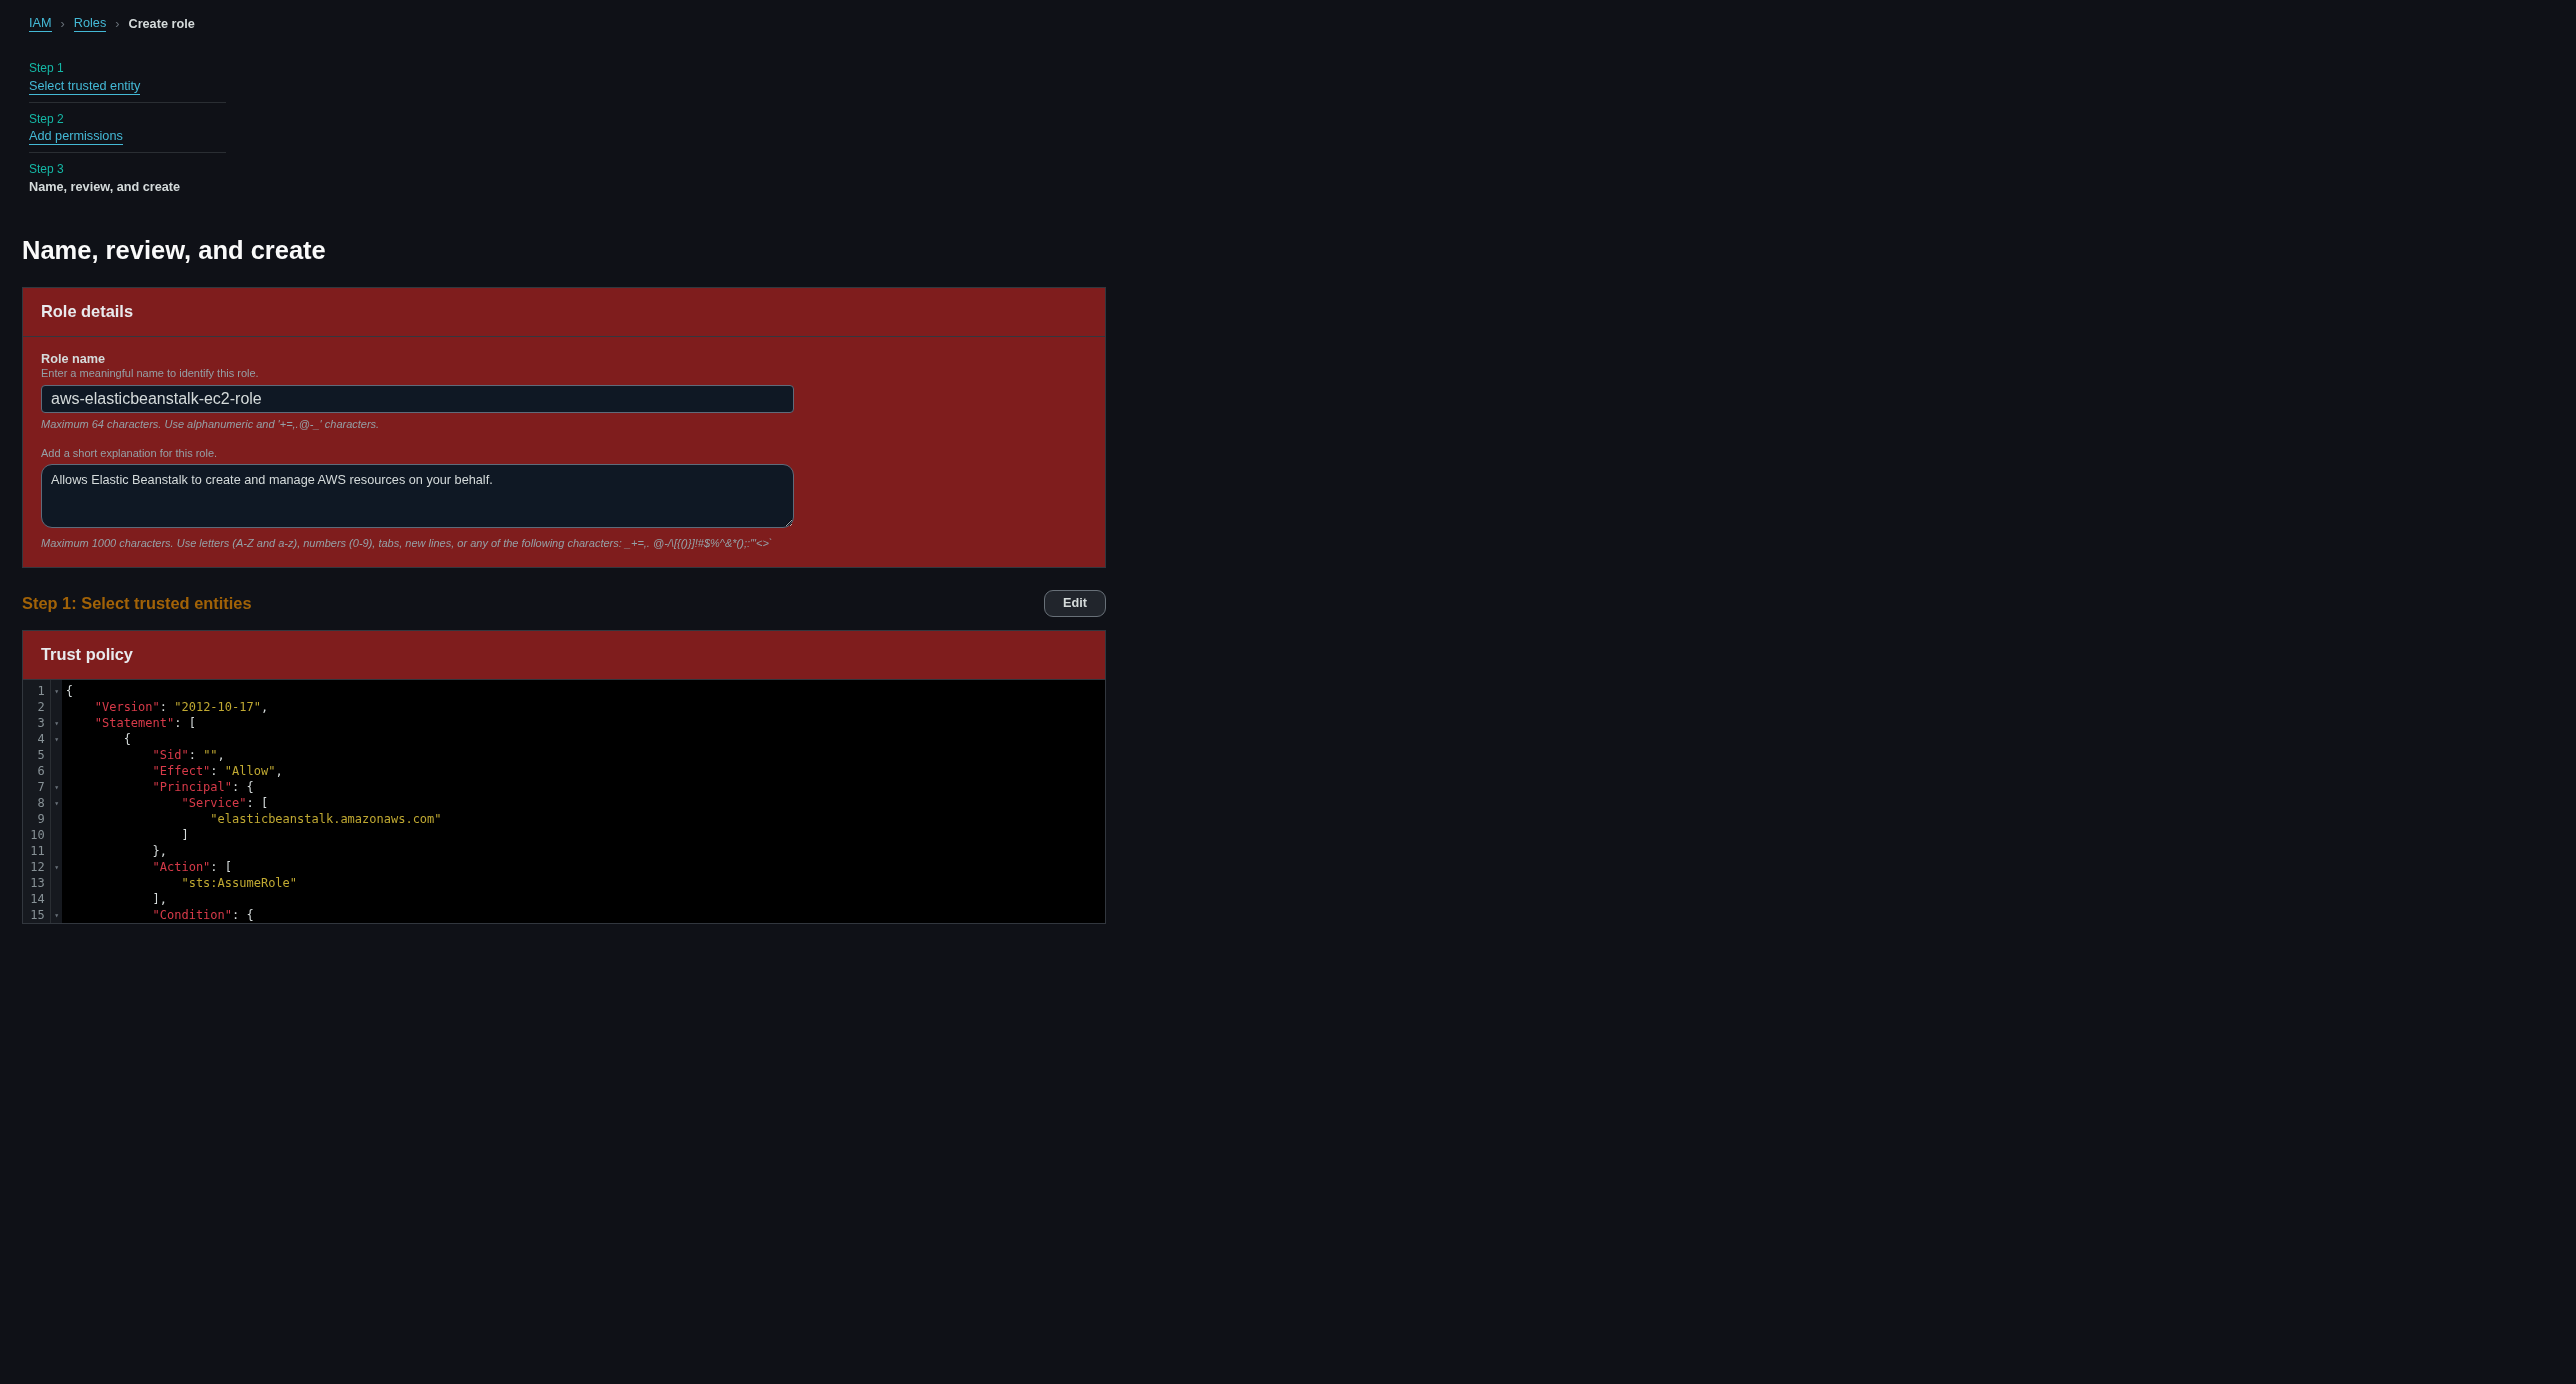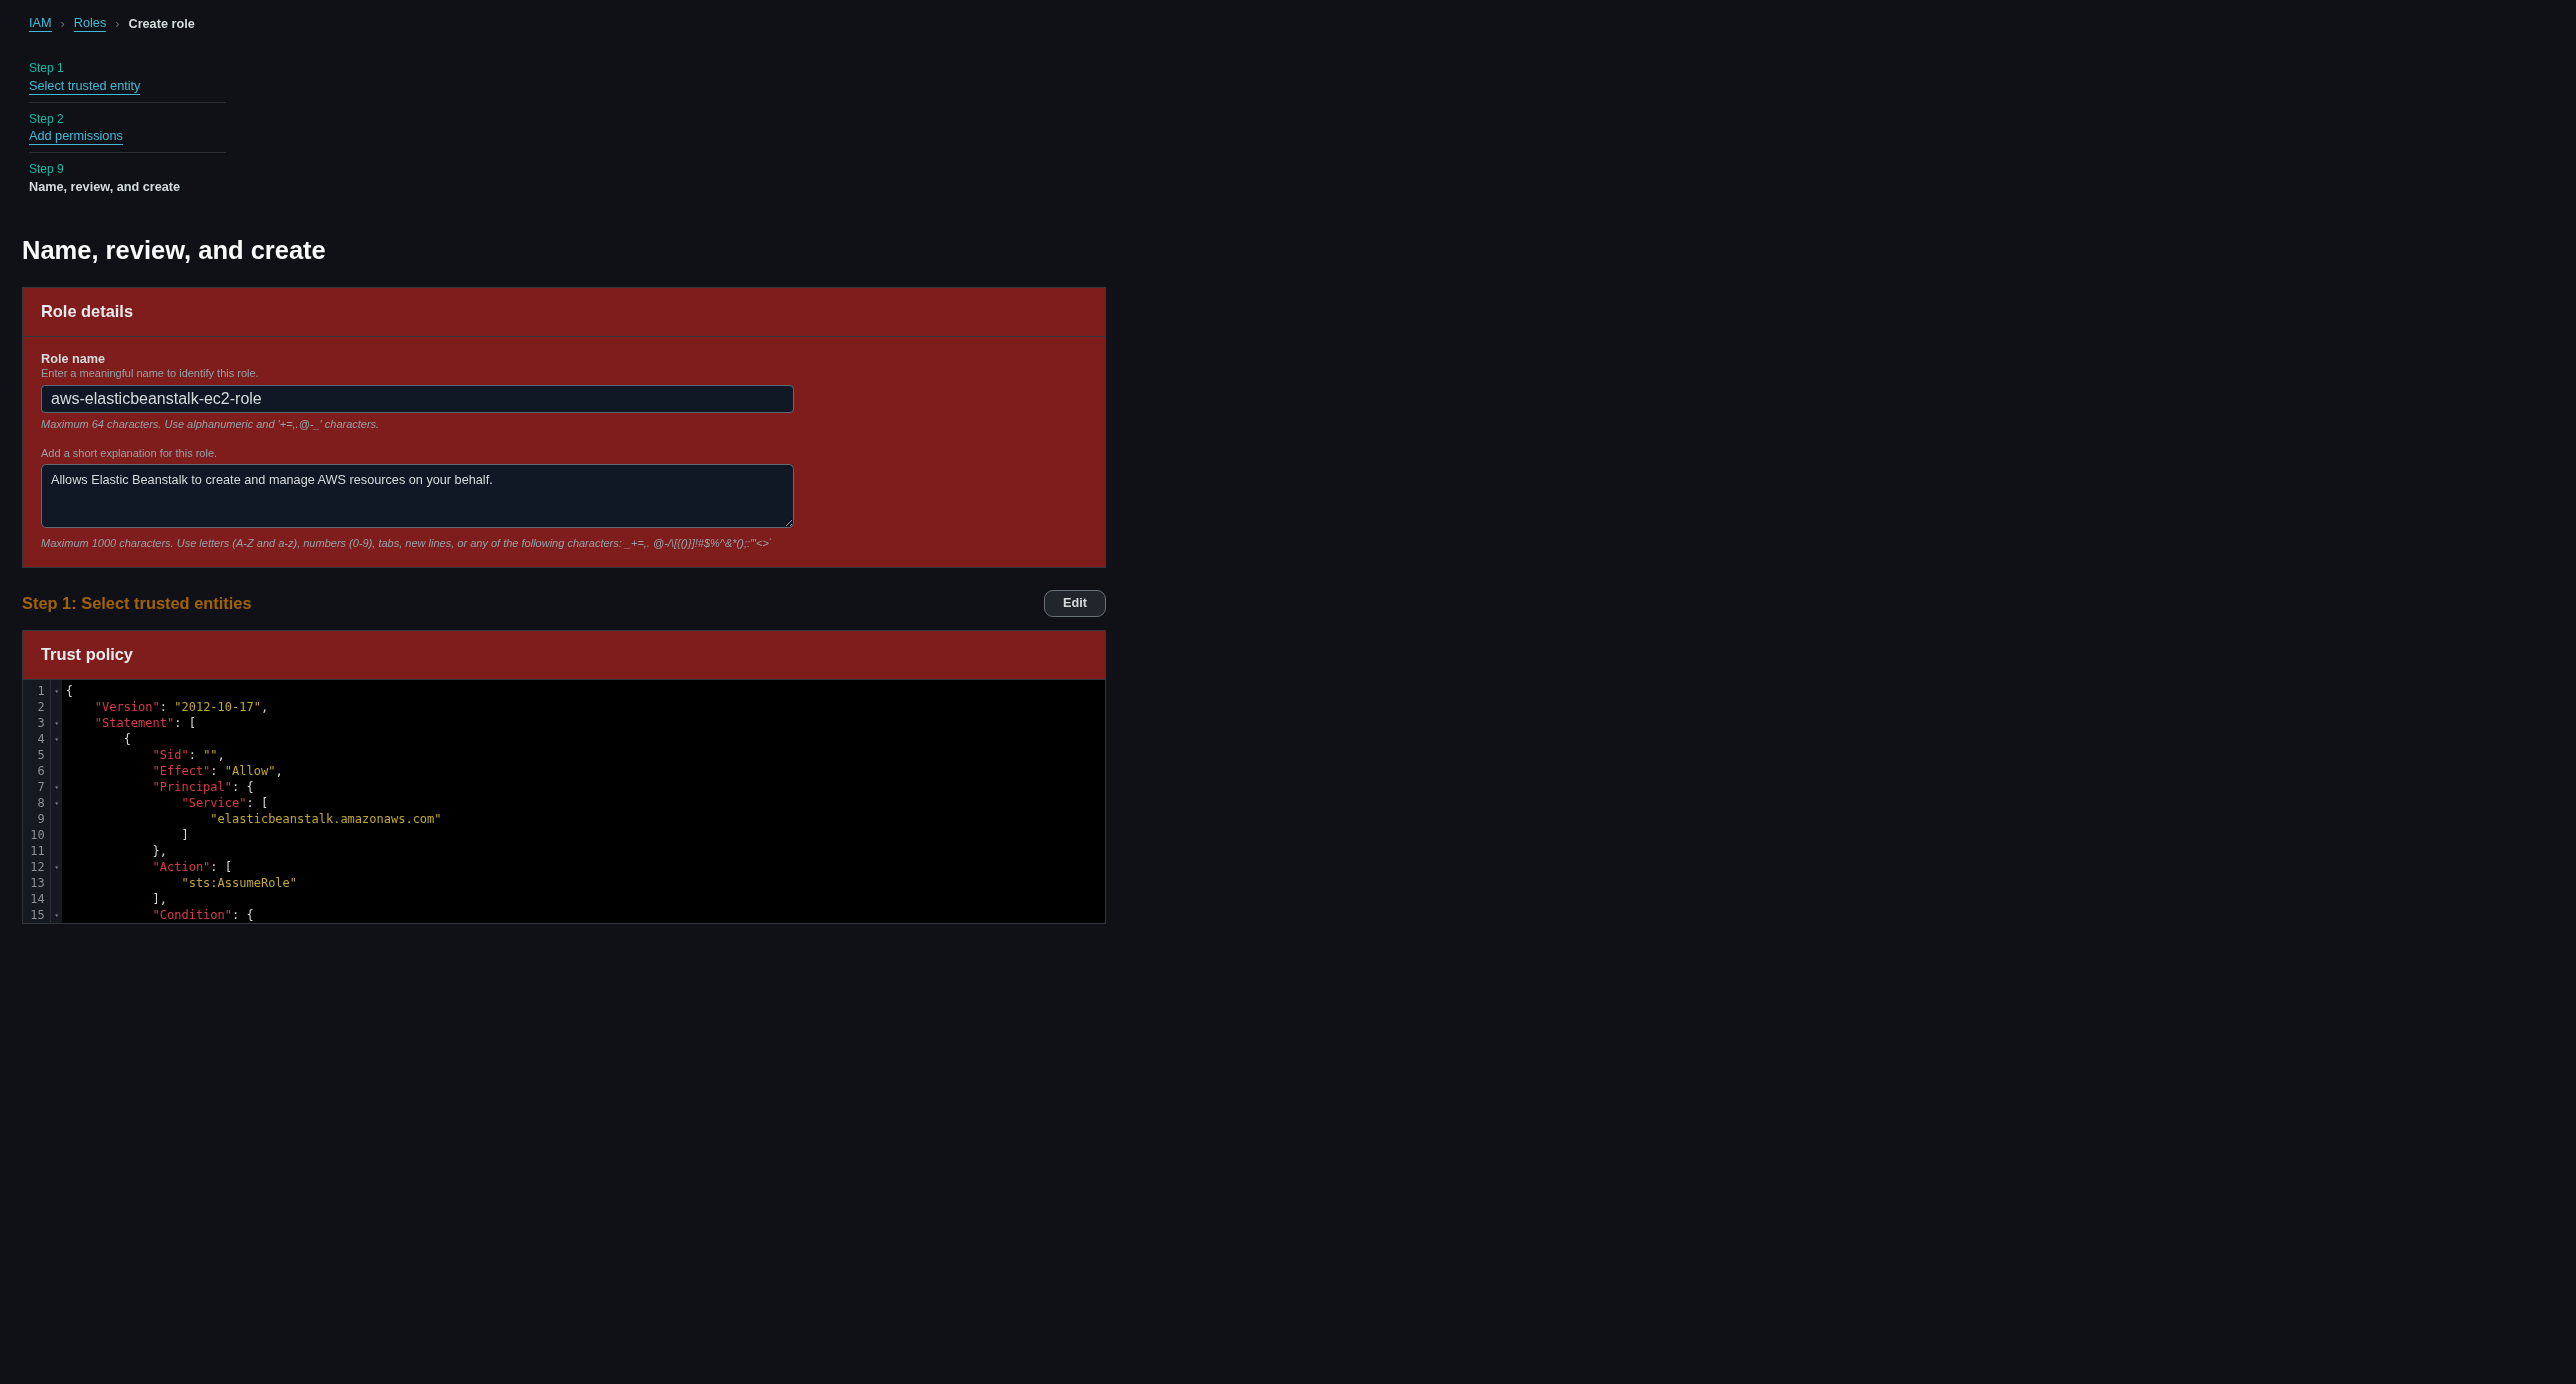--- a/index.html
+++ b/index.html
@@ -124,21 +124,21 @@
   border-radius: 4px;
   font-family: inherit;
 }
 .textarea {
   width: 72%;
   background: #0f1824;
   border: 0.9px solid #5f6b7a;
   color: #d5dbdb;
   padding: 7.3px 9px;
   font-size: 12.7px;
-  border-radius: 5px;
+  border-radius: 11px;
   font-family: inherit;
   resize: vertical;
   min-height: 64px;
 }
 .section-row {
   display: flex;
   justify-content: space-between;
   align-items: center;
   margin-bottom: 12.7px;
 }
@@ -218,21 +218,21 @@
 
     <div class="step-item">
       <div class="step-label">Step 1</div>
       <a href="#" class="step-link">Select trusted entity</a>
     </div>
     <div class="step-item">
       <div class="step-label">Step 2</div>
       <a href="#" class="step-link">Add permissions</a>
     </div>
     <div class="step-item">
-      <div class="step-label">Step 9</div>
+      <div class="step-label">Step 3</div>
       <div class="step-current">Name, review, and create</div>
     </div>
   </div>
 
   <div class="main">
     <h1 class="page-title">Name, review, and create</h1>
 
     <div class="panel">
       <div class="panel-header">
         <h2>Role details</h2>

